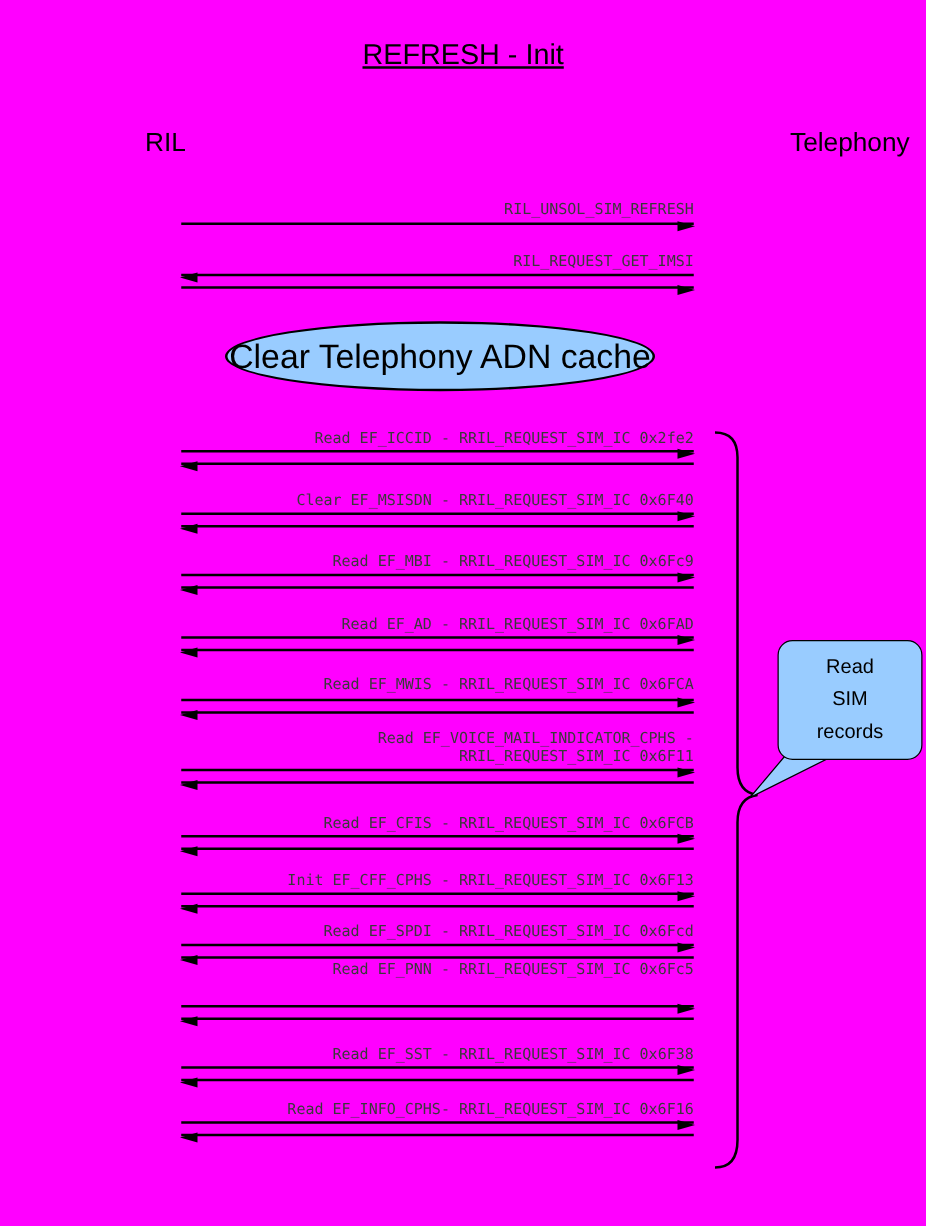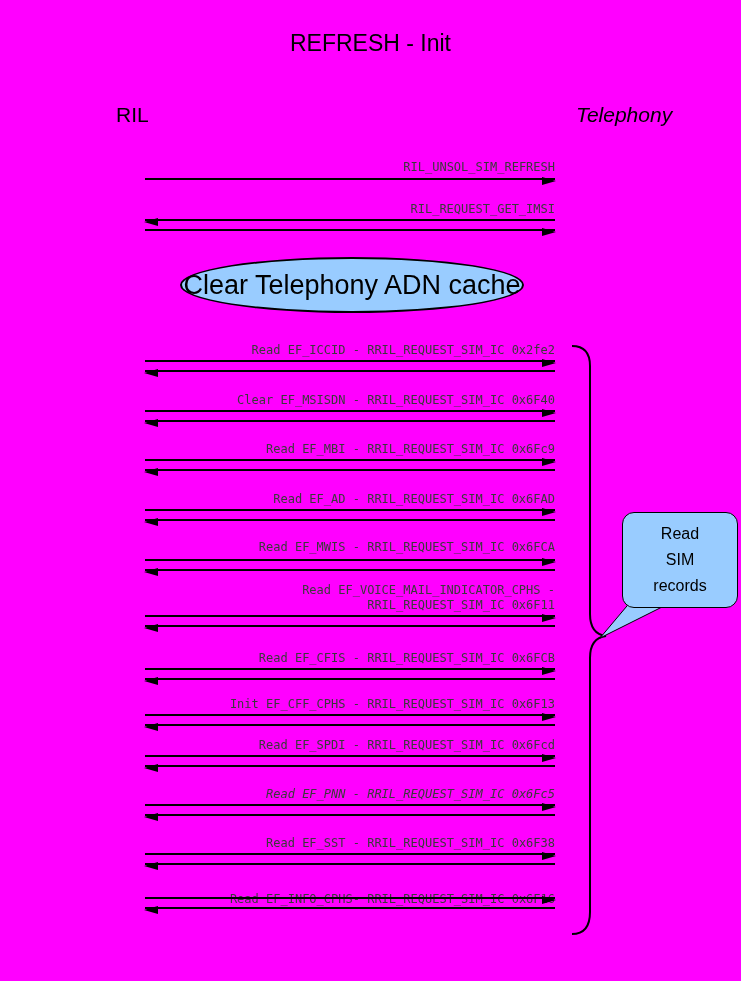--- a/index.html
+++ b/index.html
@@ -7,26 +7,27 @@
     position:relative;
     width:741px;height:981px;
     background:#FF00FF;
     overflow:hidden;
     font-family:"Liberation Sans", sans-serif;
     color:#000;
   }
   .diagram-title{
     position:absolute;left:0;top:30px;width:741px;
     text-align:center;font-size:23px;
+    text-decoration:underline;
   }
   .participant{
     position:absolute;top:103px;font-size:21px;margin-left:36px;
   }
   .participant.left{left:80px;}
-  .participant.right{left:540px;font-style:italic;}
+  .participant.right{left:596px;}
   .msg-label{
     position:absolute;left:145px;width:410px;
     text-align:right;
     font-family:"DejaVu Sans Mono", monospace;
     font-size:12px;line-height:15px;
     color:#3A3A3A;
     white-space:pre-line;
   }
   .msg-line{
     position:absolute;left:145px;width:410px;height:0;
@@ -138,35 +139,35 @@
       <div class="msg-line" style="top: 724px;">
         <span class="head left"></span>
       </div>
       <div class="msg-label" style="top: 738px;">Read EF_SPDI - RRIL_REQUEST_SIM_IC 0x6Fcd</div>
       <div class="msg-line" style="top: 755px;">
         <span class="head right"></span>
       </div>
       <div class="msg-line" style="top: 765px;">
         <span class="head left"></span>
       </div>
-      <div class="msg-label" style="top: 787px; font-style: italic;">Read EF_PNN - RRIL_REQUEST_SIM_IC 0x6Fc5</div>
+      <div class="msg-label" style="top: 768px;">Read EF_PNN - RRIL_REQUEST_SIM_IC 0x6Fc5</div>
       <div class="msg-line" style="top: 804px;">
         <span class="head right"></span>
       </div>
       <div class="msg-line" style="top: 814px;">
         <span class="head left"></span>
       </div>
       <div class="msg-label" style="top: 836px;">Read EF_SST - RRIL_REQUEST_SIM_IC 0x6F38</div>
       <div class="msg-line" style="top: 853px;">
         <span class="head right"></span>
       </div>
       <div class="msg-line" style="top: 863px;">
         <span class="head left"></span>
       </div>
-      <div class="msg-label" style="top: 880px; margin-top: 12px;">Read EF_INFO_CPHS- RRIL_REQUEST_SIM_IC 0x6F16</div>
+      <div class="msg-label" style="top: 880px;">Read EF_INFO_CPHS- RRIL_REQUEST_SIM_IC 0x6F16</div>
       <div class="msg-line" style="top: 897px;">
         <span class="head right"></span>
       </div>
       <div class="msg-line" style="top: 907px;">
         <span class="head left"></span>
       </div>
     </div>
 
   <div class="note-ellipse">
     <span>Clear Telephony ADN cache</span>

